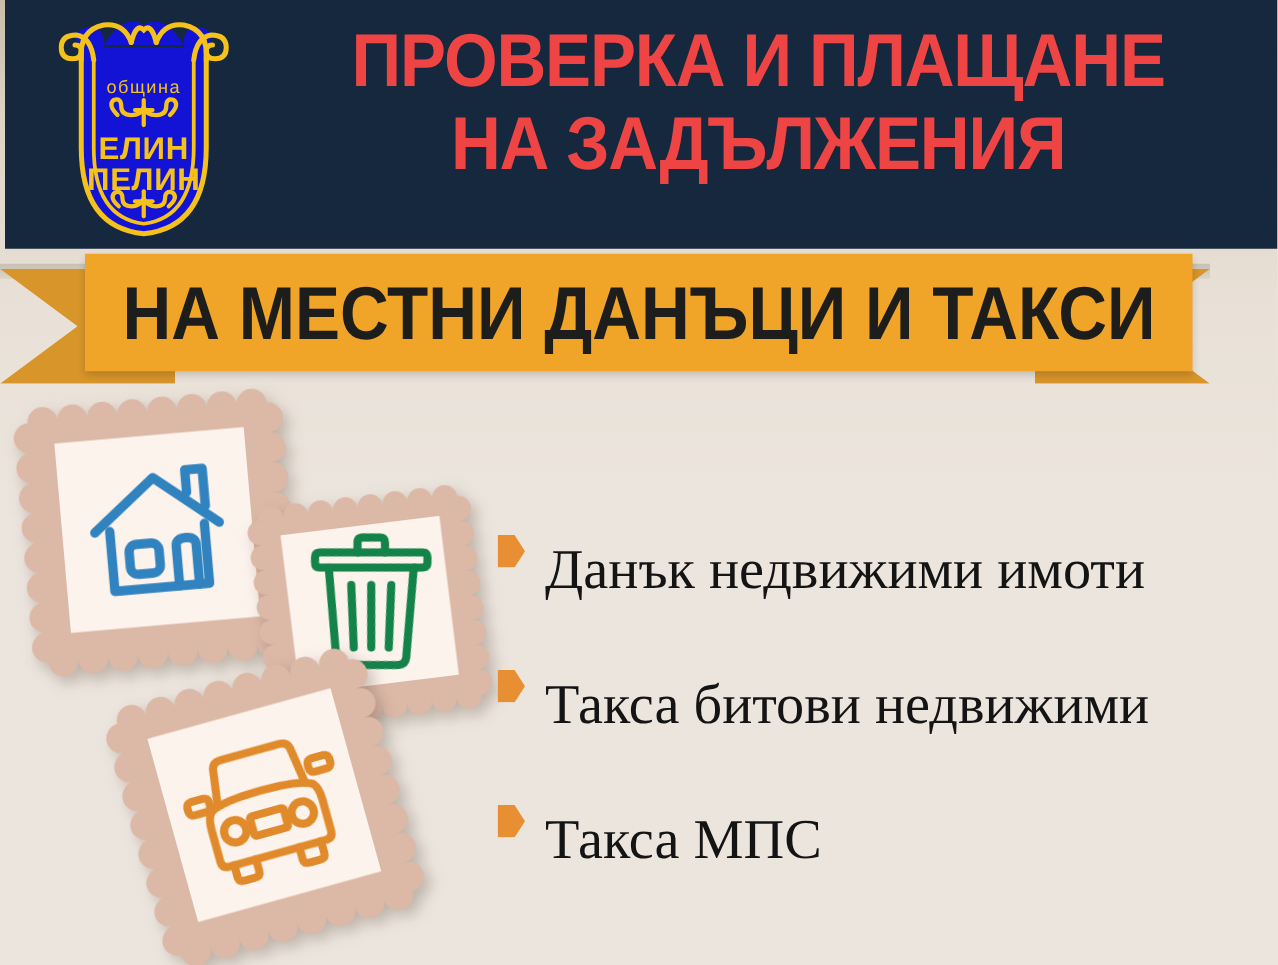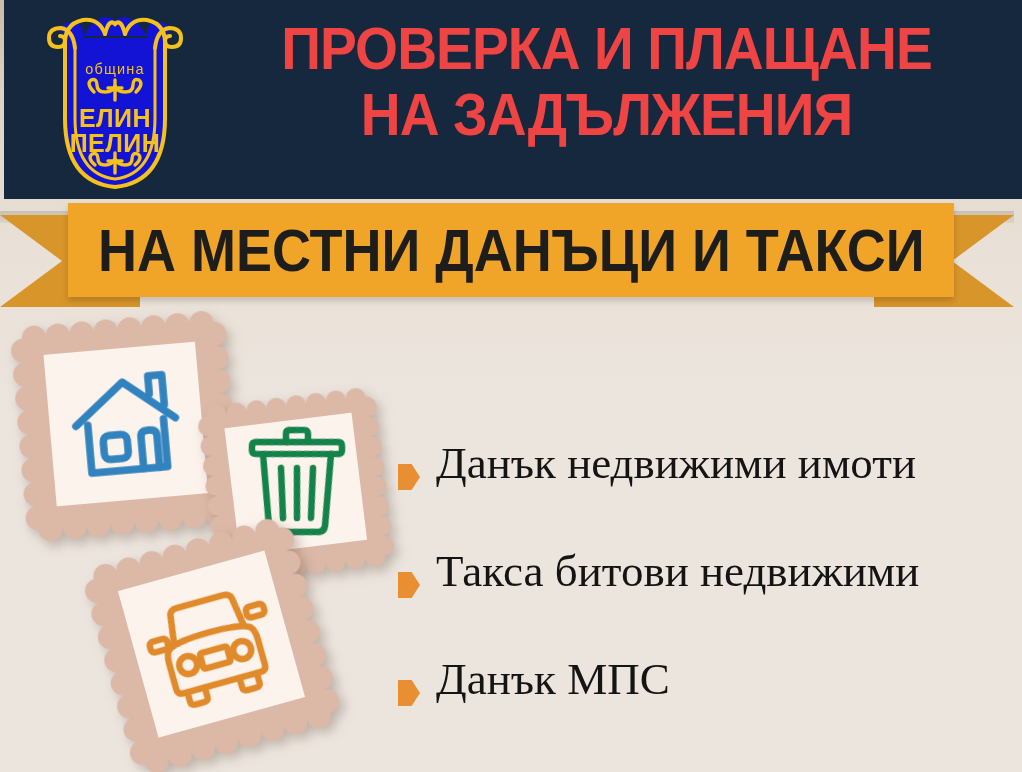--- a/index.html
+++ b/index.html
@@ -32,21 +32,21 @@
     font-size:60px;
     line-height:66px;
     letter-spacing:-1px;
     transform:scaleX(0.92);
     transform-origin:center;
     white-space:nowrap;
   }
 
   
   .ribbon-wrap{
-    position:absolute;left:0;top:197px;width:968px;height:112px;z-index:6;padding-left:46px;
+    position:absolute;left:0;top:197px;width:968px;height:112px;z-index:6;
   }
   .ribbon-tail{
     position:absolute;top:18px;width:140px;height:92px;background:#d8952a;
   }
   .ribbon-tail.left{
     left:0;
     clip-path:polygon(0 0,140px 0,140px 92px,0 92px,62px 46px);
   }
   .ribbon-tail.right{
     right:0;
@@ -82,21 +82,21 @@
 
   #stamp-house{left:18px;top:318px;width:216px;height:216px;transform:rotate(-5deg);}
   #stamp-trash{left:206px;top:396px;width:180px;height:180px;transform:rotate(-7deg);}
   #stamp-car{left:104px;top:538px;width:216px;height:216px;transform:rotate(-15.5deg);}
 
   
   .list{
     position:absolute;left:398px;top:428px;width:610px;z-index:4;
   }
   .list-item{
-    display:flex;align-items:flex-end;height:62px;margin-bottom:46px;
+    display:flex;align-items:flex-start;height:62px;margin-bottom:46px;
   }
   .bullet{
     width:22px;height:26px;margin-right:16px;flex:0 0 auto;
     background:#e88f33;
     clip-path:polygon(0 0,62% 0,100% 50%,62% 100%,0 100%);
   }
   .list-label{
     font-family:"Liberation Serif",serif;
     font-size:45px;color:#141414;line-height:54px;white-space:nowrap;
   }
@@ -318,17 +318,17 @@
     <div class="list-item">
       <span class="bullet"></span>
       <span class="list-label">Данък недвижими имоти</span>
     </div>
     <div class="list-item">
       <span class="bullet"></span>
       <span class="list-label">Такса битови недвижими</span>
     </div>
     <div class="list-item">
       <span class="bullet"></span>
-      <span class="list-label">Данък МПС</span>
+      <span class="list-label">Такса МПС</span>
     </div>
   </div>
 
 </div>
 
 </body></html>

